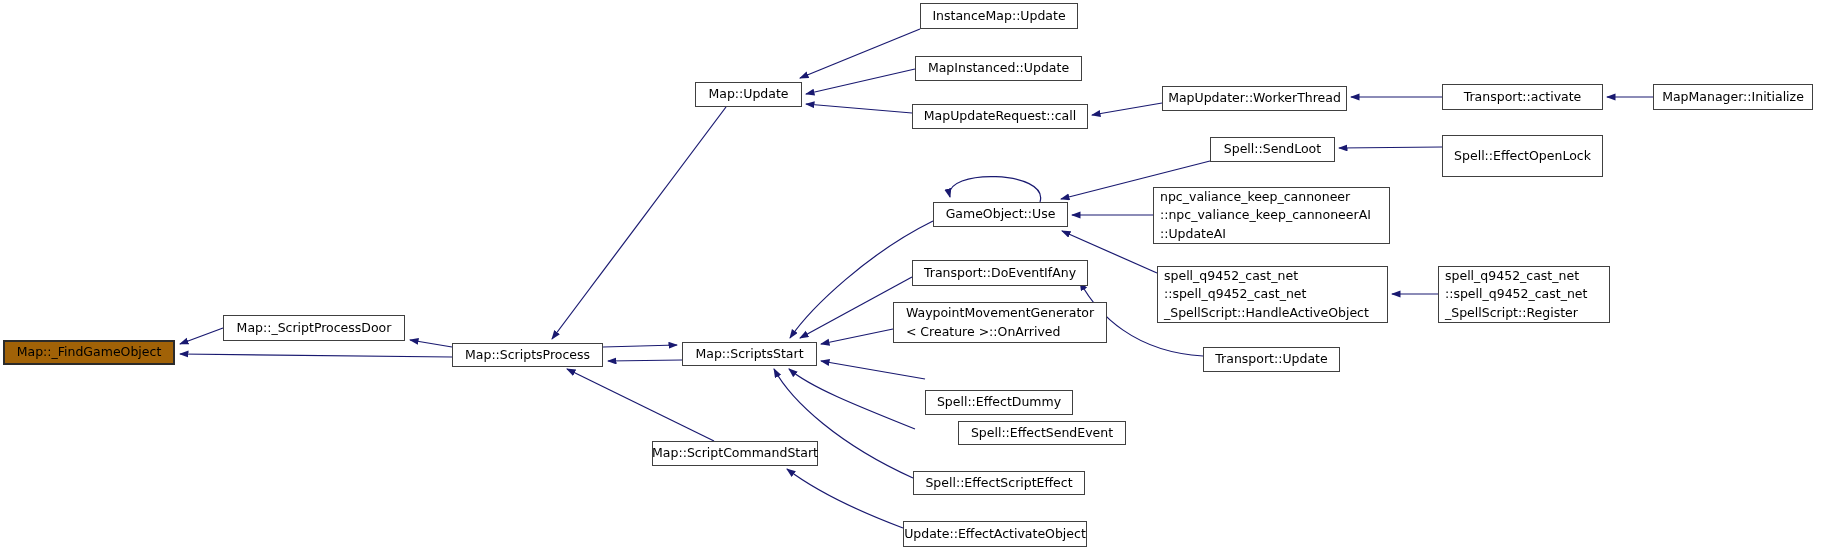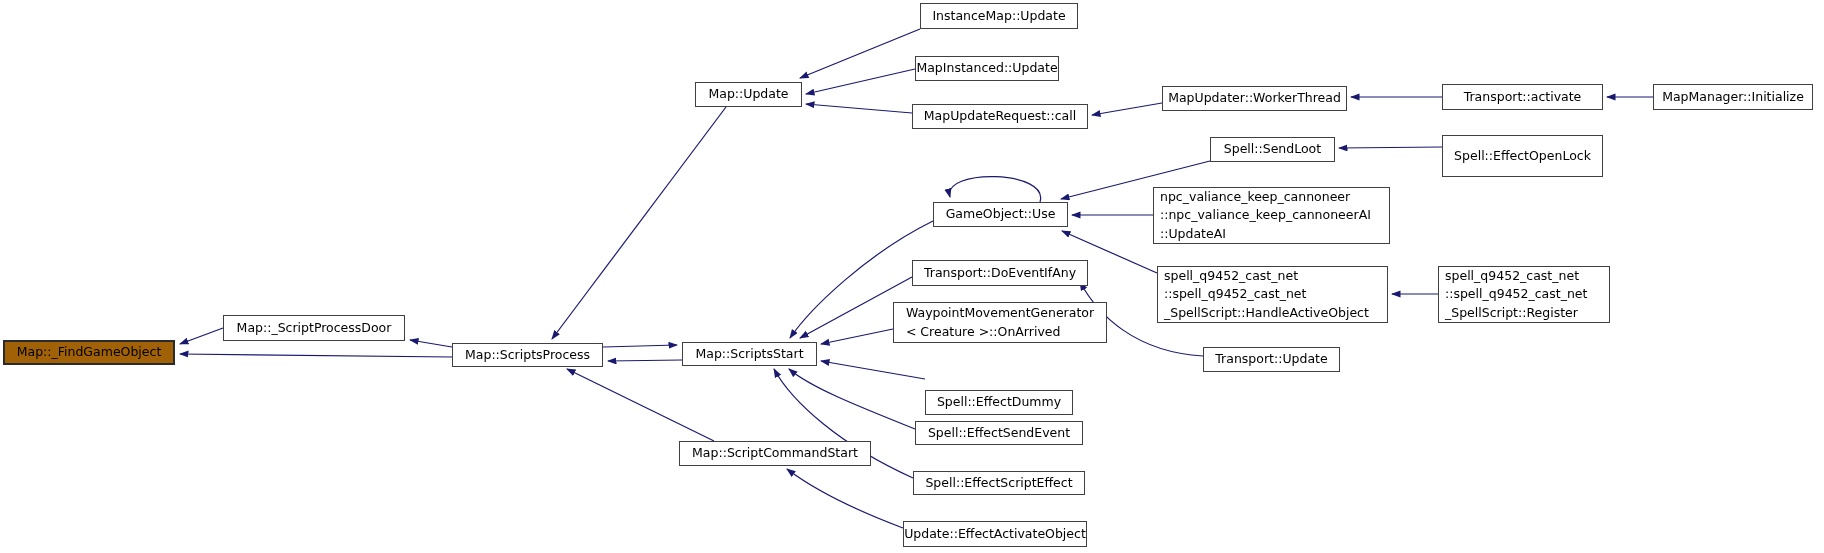--- a/index.html
+++ b/index.html
@@ -83,21 +83,21 @@
   <div class="node" style="left:223px;top:315px;width:182px;height:26px">Map::_ScriptProcessDoor</div>
 
   <div class="node" style="left:452px;top:343px;width:151px;height:24px">Map::ScriptsProcess</div>
 
   <div class="node" style="left:682px;top:342px;width:135px;height:24px">Map::ScriptsStart</div>
 
   <div class="node" style="left:695px;top:82px;width:107px;height:25px">Map::Update</div>
 
   <div class="node" style="left:920px;top:3px;width:158px;height:26px">InstanceMap::Update</div>
 
-  <div class="node" style="left:915px;top:56px;width:144px;height:25px">MapInstanced::Update</div>
+  <div class="node" style="left:915px;top:56px;width:167px;height:25px">MapInstanced::Update</div>
 
   <div class="node" style="left:912px;top:104px;width:176px;height:25px">MapUpdateRequest::call</div>
 
   <div class="node" style="left:1162px;top:86px;width:185px;height:25px">MapUpdater::WorkerThread</div>
 
   <div class="node" style="left:1442px;top:84px;width:161px;height:26px">Transport::activate</div>
 
   <div class="node" style="left:1653px;top:84px;width:160px;height:26px">MapManager::Initialize</div>
 
   <div class="node" style="left:1210px;top:137px;width:125px;height:25px">Spell::SendLoot</div>
@@ -120,21 +120,21 @@
 
   <div class="node" style="left:912px;top:260px;width:176px;height:26px">Transport::DoEventIfAny</div>
 
   <div class="node" style="left:1203px;top:347px;width:137px;height:25px">Transport::Update</div>
 
   <div class="node" style="left:893px;top:302px;width:214px;height:41px">WaypointMovementGenerator
 &lt; Creature &gt;::OnArrived</div>
 
   <div class="node" style="left:925px;top:390px;width:148px;height:25px">Spell::EffectDummy</div>
 
-  <div class="node" style="left:915px;top:421px;width:168px;height:24px">Spell::EffectSendEvent</div>
+  <div class="node" style="left:958px;top:421px;width:168px;height:24px">Spell::EffectSendEvent</div>
 
   <div class="node" style="left:913px;top:471px;width:172px;height:24px">Spell::EffectScriptEffect</div>
 
   <div class="node" style="left:903px;top:521px;width:184px;height:26px">Update::EffectActivateObject</div>
 
-  <div class="node" style="left:679px;top:441px;width:192px;height:25px">Map::ScriptCommandStart</div>
+  <div class="node" style="left:652px;top:441px;width:166px;height:25px">Map::ScriptCommandStart</div>
 
 </div>
 
 </body></html>

